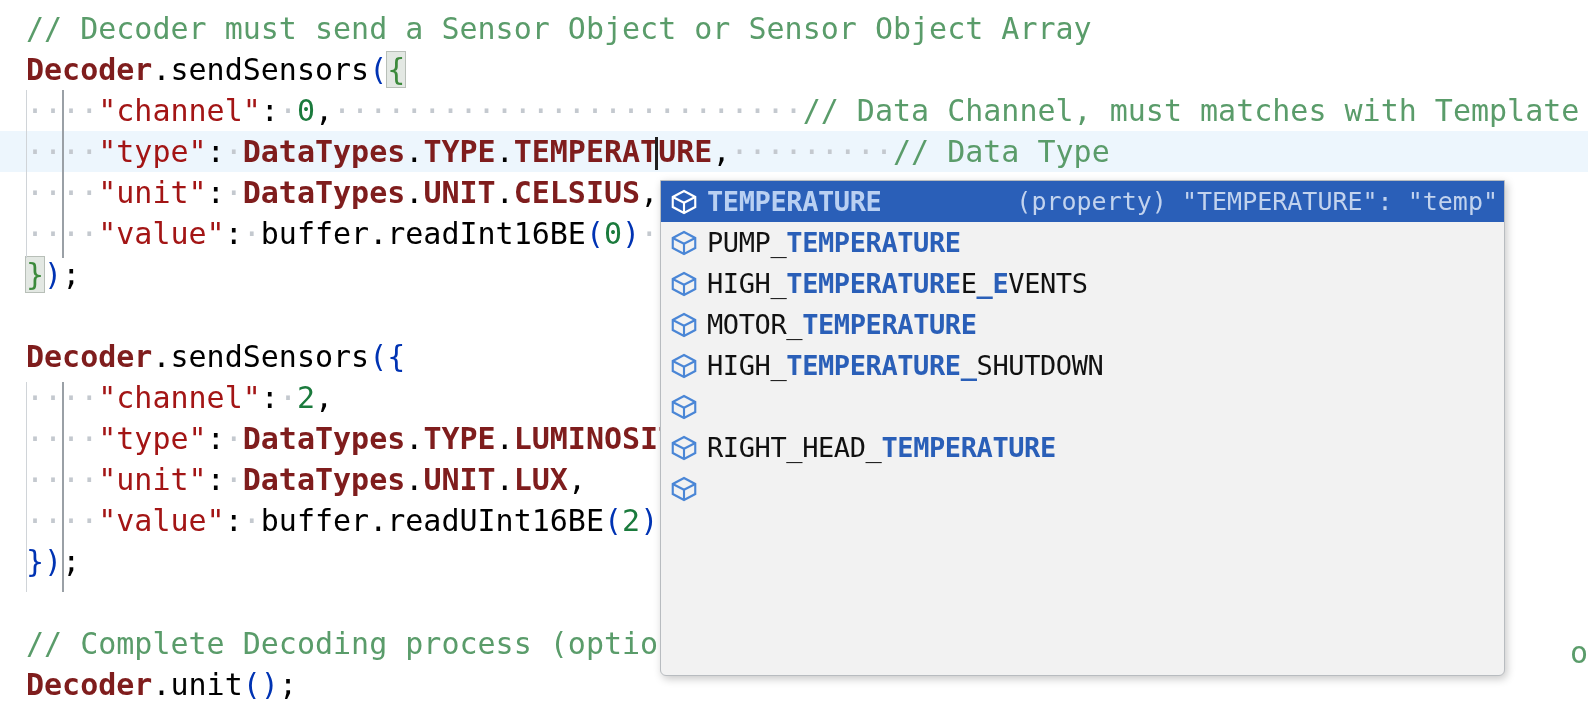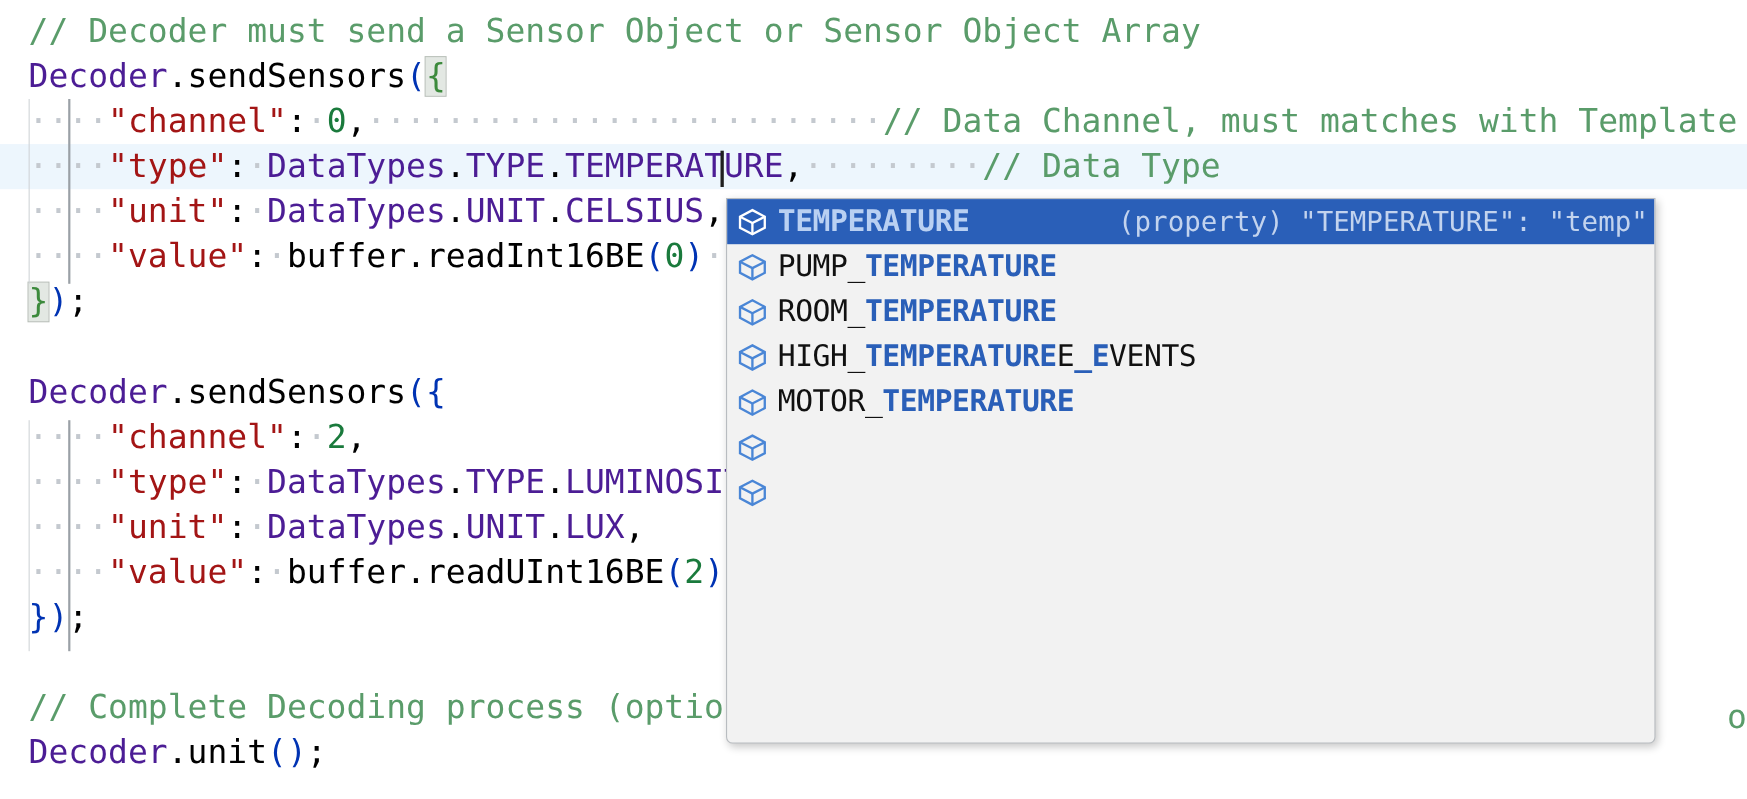--- a/index.html
+++ b/index.html
@@ -42,21 +42,21 @@
     position: absolute;
     left: 26px;
     top: 0;
     white-space: pre;
   }
 
   
   .cmt  { color: #5a9c6a; }
   .str  { color: #a31515; }
   .num  { color: #1a7a3c; }
-  .type { color: #4c1d95; }
+  .type { color: #7f1d1d; font-weight: bold; }
   .brace{ color: #0033b3; }
   .paren{ color: #0033b3; }
   .plain{ color: #000000; }
   .ws   { color: #c4c9cf; }
   .bracehl {
     color: #3c8a3c;
     background: #e3e8e3;
     outline: 1px solid #b8bfb8;
   }
 
@@ -181,44 +181,52 @@
           <path d="M12 12.6V20.8" fill="none" stroke="#4a86d6" stroke-width="1.7"></path>
         </svg>
         <span class="ac-label"><span>PUMP_</span><b>TEMPERATURE</b></span>
       </div>
       <div class="ac-row">
         <svg class="ac-icon" viewBox="0 0 24 24">
           <path d="M12 3.2 21 8v8L12 20.8 3 16V8z" fill="none" stroke="#4a86d6" stroke-width="1.7"></path>
           <path d="M3 8l9 4.6L21 8" fill="none" stroke="#4a86d6" stroke-width="1.7"></path>
           <path d="M12 12.6V20.8" fill="none" stroke="#4a86d6" stroke-width="1.7"></path>
         </svg>
-        <span class="ac-label"><span>ROOM_</span><b>TEMPERATURE</b></span>
-      </div>
-      <div class="ac-row">
-        <svg class="ac-icon" viewBox="0 0 24 24">
-          <path d="M12 3.2 21 8v8L12 20.8 3 16V8z" fill="none" stroke="#4a86d6" stroke-width="1.7"></path>
-          <path d="M3 8l9 4.6L21 8" fill="none" stroke="#4a86d6" stroke-width="1.7"></path>
-          <path d="M12 12.6V20.8" fill="none" stroke="#4a86d6" stroke-width="1.7"></path>
-        </svg>
         <span class="ac-label"><span>HIGH_</span><b>TEMPERATURE</b><span>E</span><b>_E</b><span>VENTS</span></span>
       </div>
       <div class="ac-row">
         <svg class="ac-icon" viewBox="0 0 24 24">
           <path d="M12 3.2 21 8v8L12 20.8 3 16V8z" fill="none" stroke="#4a86d6" stroke-width="1.7"></path>
           <path d="M3 8l9 4.6L21 8" fill="none" stroke="#4a86d6" stroke-width="1.7"></path>
           <path d="M12 12.6V20.8" fill="none" stroke="#4a86d6" stroke-width="1.7"></path>
         </svg>
         <span class="ac-label"><span>MOTOR_</span><b>TEMPERATURE</b></span>
       </div>
       <div class="ac-row">
         <svg class="ac-icon" viewBox="0 0 24 24">
           <path d="M12 3.2 21 8v8L12 20.8 3 16V8z" fill="none" stroke="#4a86d6" stroke-width="1.7"></path>
           <path d="M3 8l9 4.6L21 8" fill="none" stroke="#4a86d6" stroke-width="1.7"></path>
           <path d="M12 12.6V20.8" fill="none" stroke="#4a86d6" stroke-width="1.7"></path>
         </svg>
+        <span class="ac-label"><span>HIGH_</span><b>TEMPERATURE</b><b>_</b><span>SHUTDOWN</span></span>
+      </div>
+      <div class="ac-row">
+        <svg class="ac-icon" viewBox="0 0 24 24">
+          <path d="M12 3.2 21 8v8L12 20.8 3 16V8z" fill="none" stroke="#4a86d6" stroke-width="1.7"></path>
+          <path d="M3 8l9 4.6L21 8" fill="none" stroke="#4a86d6" stroke-width="1.7"></path>
+          <path d="M12 12.6V20.8" fill="none" stroke="#4a86d6" stroke-width="1.7"></path>
+        </svg>
+      </div>
+      <div class="ac-row">
+        <svg class="ac-icon" viewBox="0 0 24 24">
+          <path d="M12 3.2 21 8v8L12 20.8 3 16V8z" fill="none" stroke="#4a86d6" stroke-width="1.7"></path>
+          <path d="M3 8l9 4.6L21 8" fill="none" stroke="#4a86d6" stroke-width="1.7"></path>
+          <path d="M12 12.6V20.8" fill="none" stroke="#4a86d6" stroke-width="1.7"></path>
+        </svg>
+        <span class="ac-label"><span>RIGHT_HEAD_</span><b>TEMPERATURE</b></span>
       </div>
       <div class="ac-row">
         <svg class="ac-icon" viewBox="0 0 24 24">
           <path d="M12 3.2 21 8v8L12 20.8 3 16V8z" fill="none" stroke="#4a86d6" stroke-width="1.7"></path>
           <path d="M3 8l9 4.6L21 8" fill="none" stroke="#4a86d6" stroke-width="1.7"></path>
           <path d="M12 12.6V20.8" fill="none" stroke="#4a86d6" stroke-width="1.7"></path>
         </svg>
       </div>
     </div>
 

